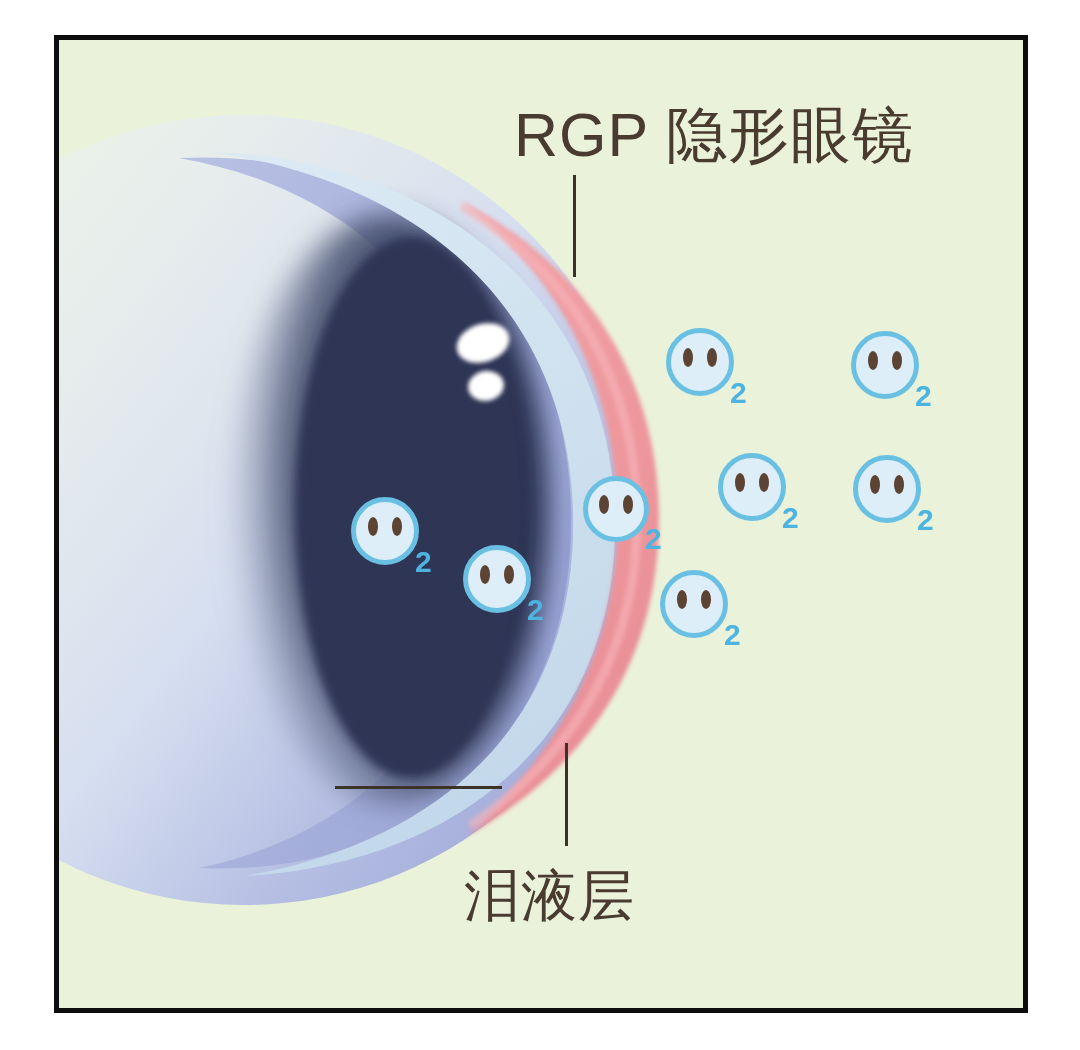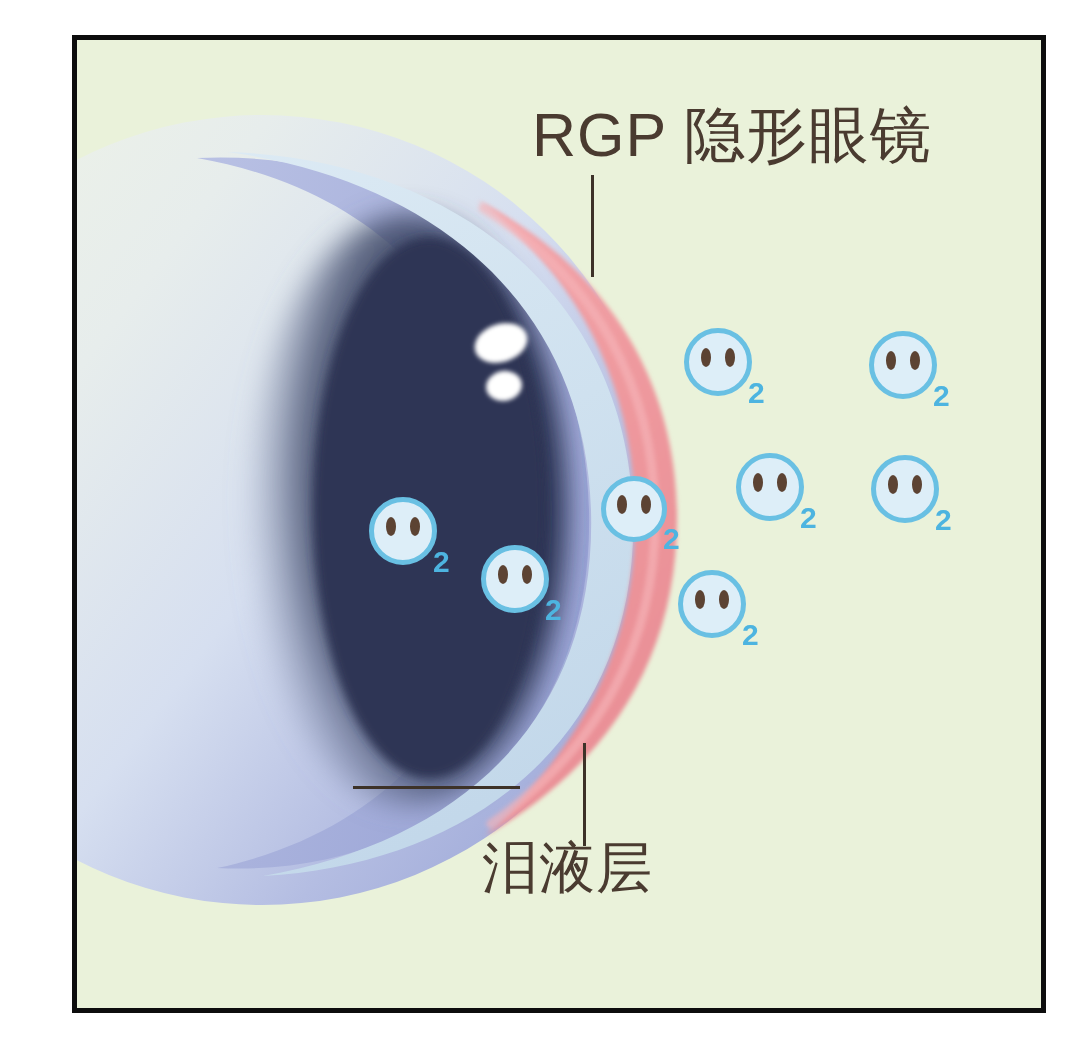--- a/index.html
+++ b/index.html
@@ -3,31 +3,30 @@
 <meta charset="utf-8">
 <style>
   html,body{margin:0;padding:0;background:#ffffff;}
   body{width:1080px;height:1050px;position:relative;
        font-family:"Liberation Sans","DejaVu Sans",sans-serif;}
 
   #frame{
     position:absolute;left:54px;top:35px;width:974px;height:978px;
     border:5px solid #0d0d0d;background:#eaf2da;overflow:hidden;
     box-sizing:border-box;
-    margin-left:18px;
   }
   #canvas{position:absolute;left:0;top:0;width:100%;height:100%;}
 
   .label{
     position:absolute;color:#4a3b30;white-space:nowrap;
     font-weight:400;letter-spacing:1px;
   }
   #label-rgp{left:455px;top:55px;font-size:61px;}
   #label-cornea{left:127px;top:717px;font-size:56px;}
-  #label-tear{left:405px;top:791px;font-size:56px;text-align:center;}
+  #label-tear{left:405px;top:819px;font-size:56px;text-align:center;}
 
   .leader{position:absolute;background:#3d3228;}
   #leader-rgp{left:514px;top:135px;width:3px;height:102px;}
   #leader-tear{left:506px;top:703px;width:3px;height:103px;}
   #leader-cornea{left:276px;top:746px;width:167px;height:3px;}
 
   .mol{position:absolute;}
   .mol .disc{
     position:absolute;left:0;top:0;border-radius:50%;
     background:#ddeef8;border:5px solid #69c0e3;box-sizing:border-box;

